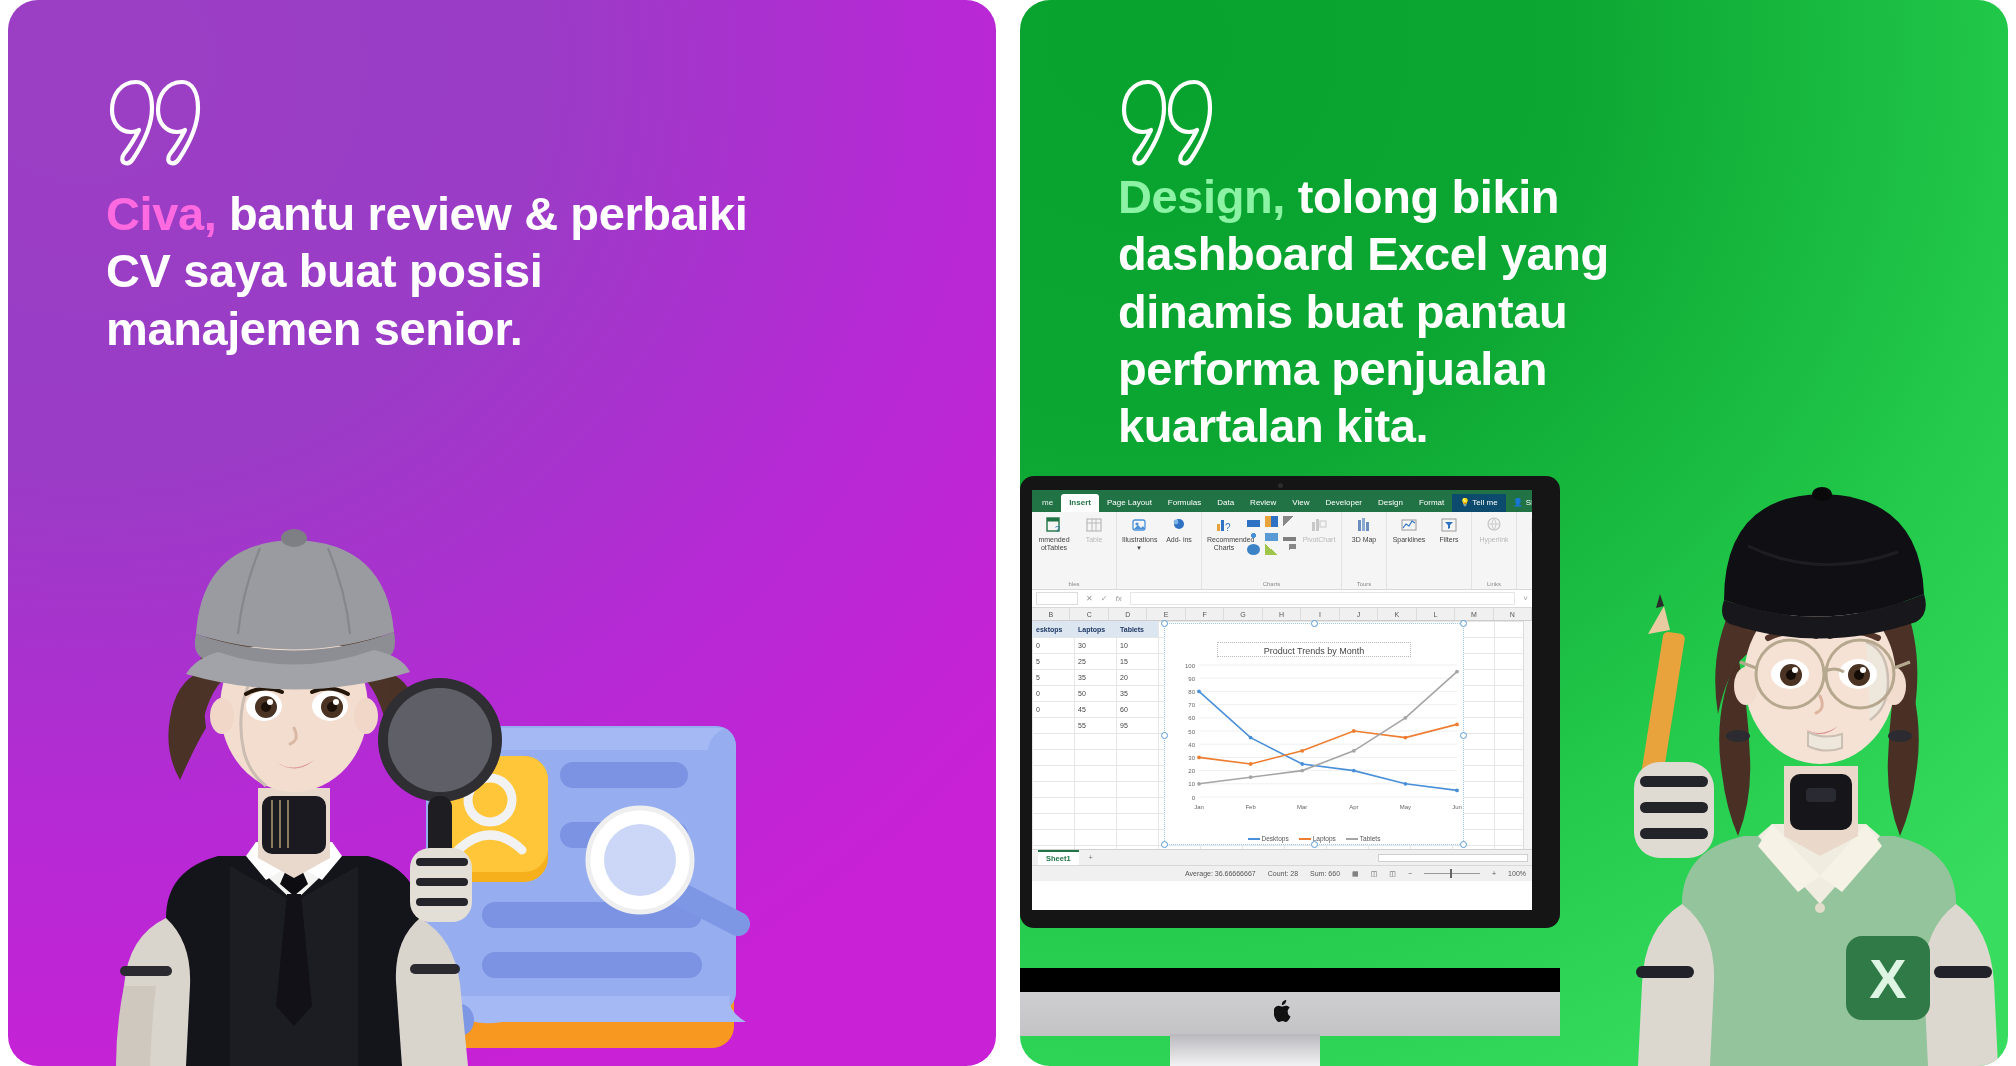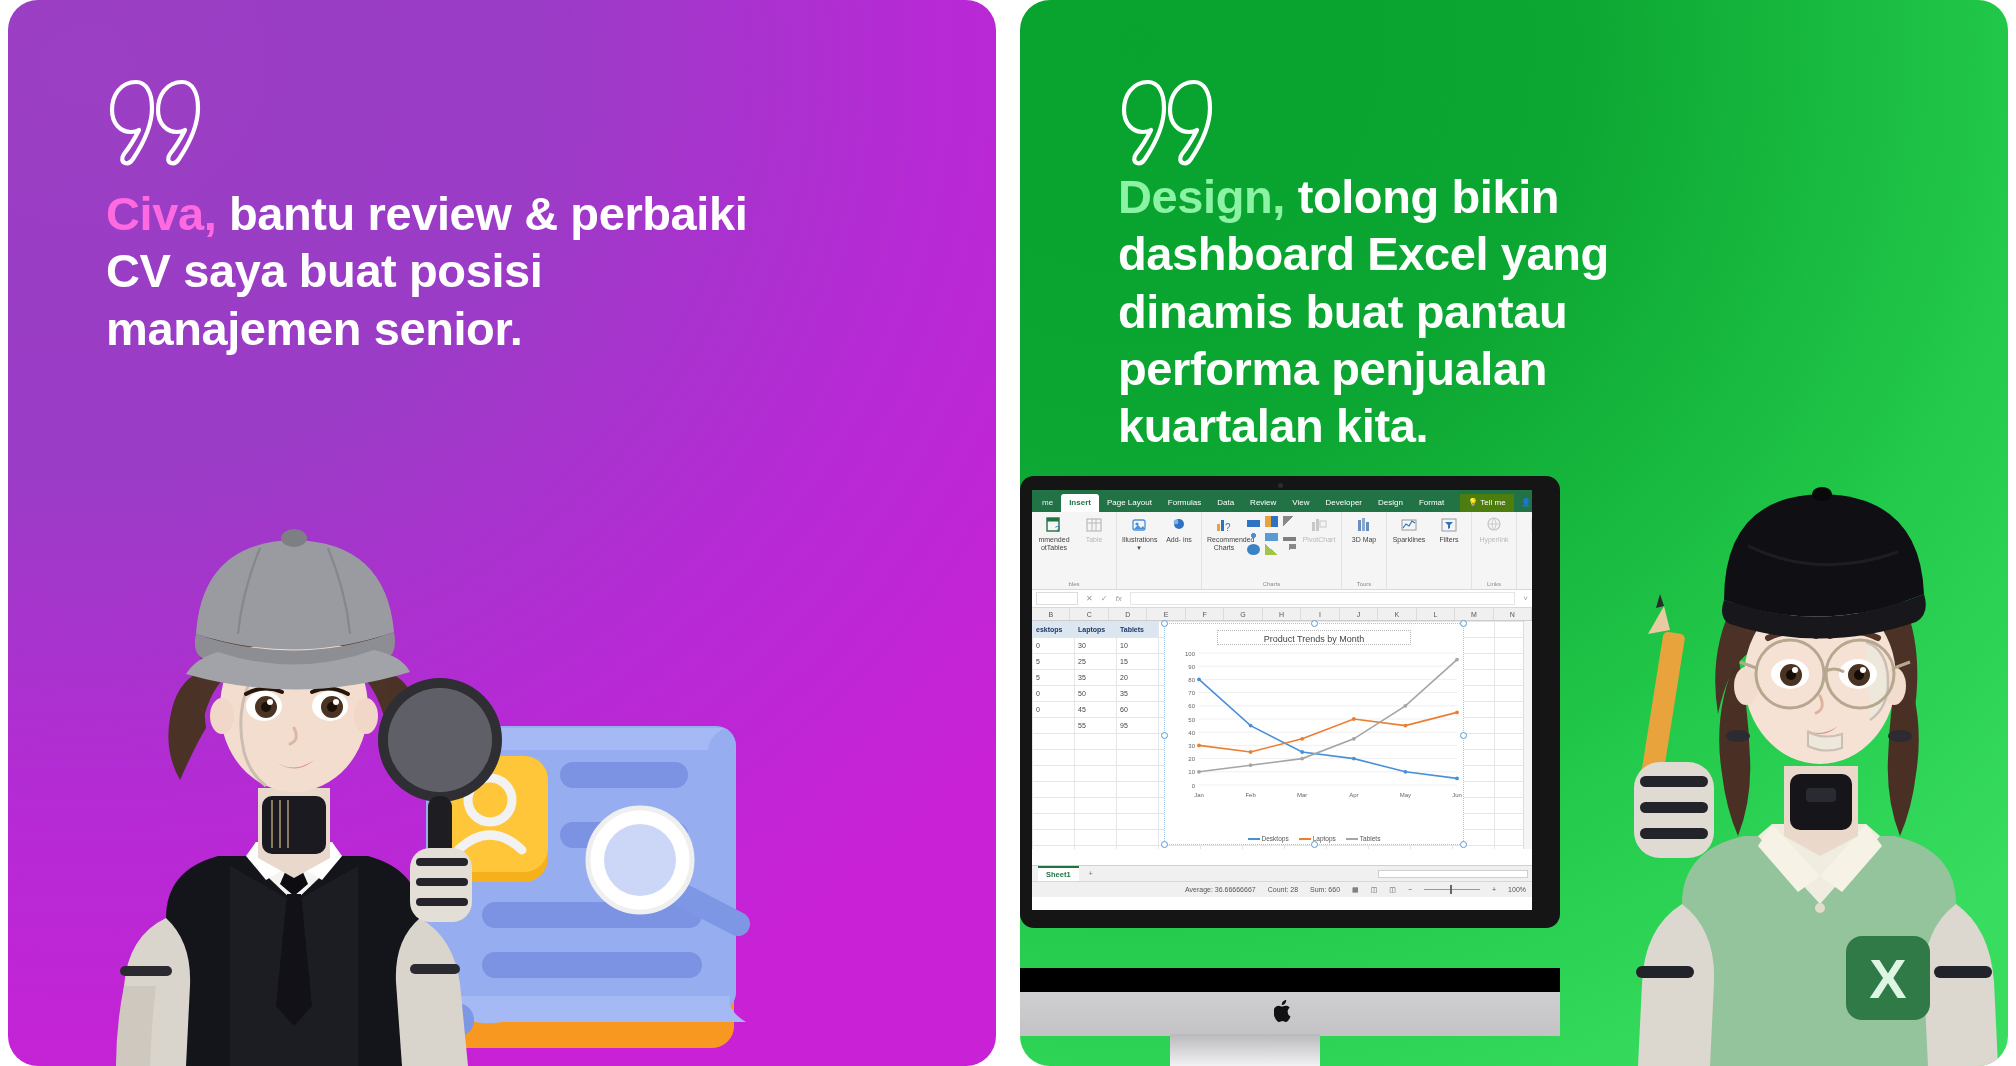--- a/index.html
+++ b/index.html
@@ -52,21 +52,21 @@
     background:#ffffff; overflow:hidden; font-size:7px; color:#444;
   }
   .xl-ribbon-tabs {
     display:flex; align-items:flex-end; height:22px; background:#217346; color:#fff;
     font-size:8px; padding-left:2px;
   }
   .xl-ribbon-tabs .t { padding:4px 8px 5px; white-space:nowrap; }
   .xl-ribbon-tabs .t.active { background:#ffffff; color:#217346; border-radius:3px 3px 0 0; font-weight:700; }
   .xl-ribbon-tabs .spacer { flex:1; }
   .xl-ribbon-tabs .t.dim { opacity:.9;text-align:right; }
-  .xl-ribbon-tabs .t.tell { background:#4d7c0f;margin-left:8px; }
+  .xl-ribbon-tabs .t.tell { background:#0c4a6e; }
 
   .xl-ribbon {
     display:flex; height:78px; background:#f5f5f5; border-bottom:1px solid #d8d8d8;
     align-items:stretch; font-size:7px;
   }
   .xl-grp { display:flex; flex-direction:column; justify-content:space-between;
             border-right:1px solid #e3e3e3; padding:4px 5px 2px; }
   .xl-grp .items { display:flex; gap:6px; align-items:flex-start; flex:1; }
   .xl-grp .lbl { text-align:center; color:#8a8a8a; font-size:6px; padding-top:2px; }
   .xl-btn { width:34px; text-align:center; color:#444; line-height:1.15; }
@@ -91,30 +91,30 @@
       repeating-linear-gradient(to bottom, #e6e6e6 0 1px, transparent 1px 16px);
   }
   .xl-table { position:absolute; left:0; top:0; width:126px; font-size:7px; }
   .xl-table .r { display:flex; height:16px; align-items:center; }
   .xl-table .r > div { width:42px; padding-left:4px; }
   .xl-table .r.head { background:#dce6f1; font-weight:bold; color:#1f3864; }
 
   .xl-chart { position:absolute; left:132px; top:2px; width:300px; height:222px;
               border:1px dotted #9fc5e8; background:#fff; }
   .xl-chart-title { text-align:center; font-size:9px; color:#444; padding:3px 0 0;
-                    border:1px dotted #b9b9b9; margin:6px 52px 0; }
+                    border:1px dotted #b9b9b9; margin:18px 52px 0; }
   .xl-handle { position:absolute; width:7px; height:7px; border:1px solid #5b9bd5;
                background:#fff; border-radius:50%; }
 
   .xl-legend { position:absolute; bottom:2px; left:0; right:0; display:flex;
                justify-content:center; gap:10px; font-size:6.5px; color:#555; align-items:center; }
   .xl-legend i { display:inline-block; width:12px; height:2px; vertical-align:middle; margin-right:2px; }
 
   .xl-sheets { display:flex; align-items:center; height:16px; background:#f0f0f0;
-               border-top:1px solid #d0d0d0; font-size:7.5px; padding-left:6px; gap:10px;margin-top:16px; }
+               border-top:1px solid #d0d0d0; font-size:7.5px; padding-left:6px; gap:10px; }
   .xl-sheet-tab { background:#fff; padding:2px 8px; color:#217346; font-weight:bold;
                   border-top:2px solid #217346; }
   .xl-status { display:flex; align-items:center; justify-content:flex-end; gap:12px;
                height:16px; background:#f0f0f0; border-top:1px solid #d8d8d8;
                font-size:7px; color:#555; padding-right:6px; }
   .xl-zoomtrack { width:56px; height:1px; background:#999; position:relative; }
   .xl-zoomtrack::after { content:""; position:absolute; left:26px; top:-4px;
                          width:2px; height:9px; background:#666; }
 
   .bezel-bottom { position:absolute; left:0; bottom:72px; width:540px; height:26px; background:#000; }

